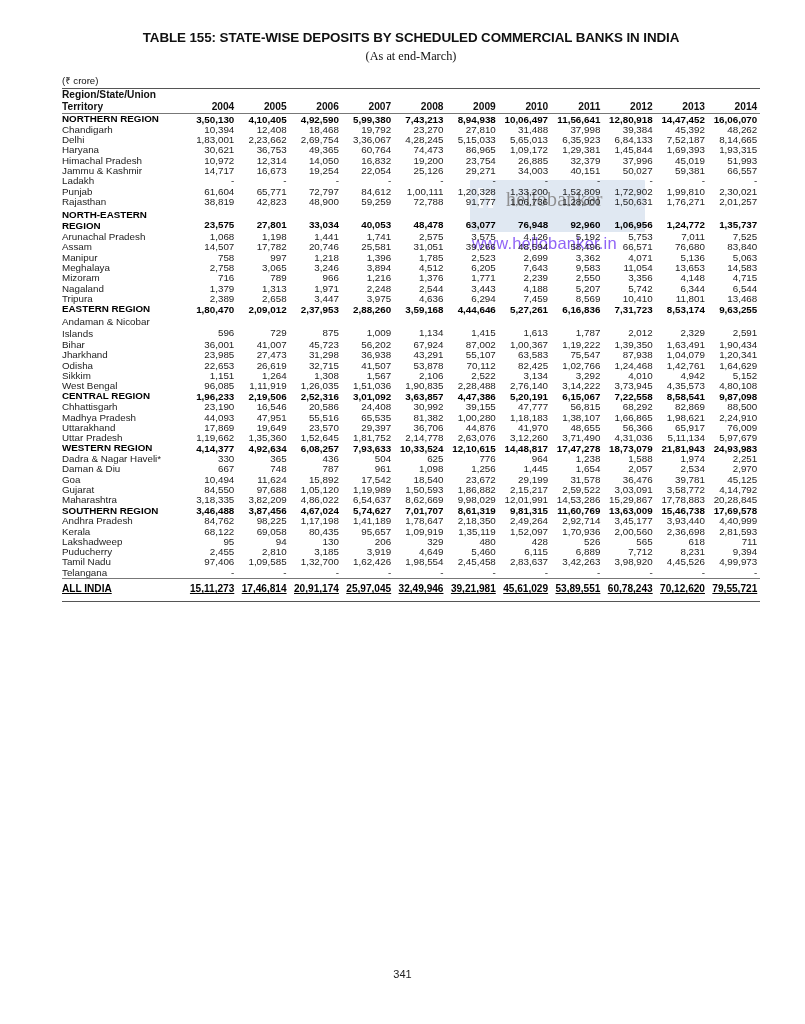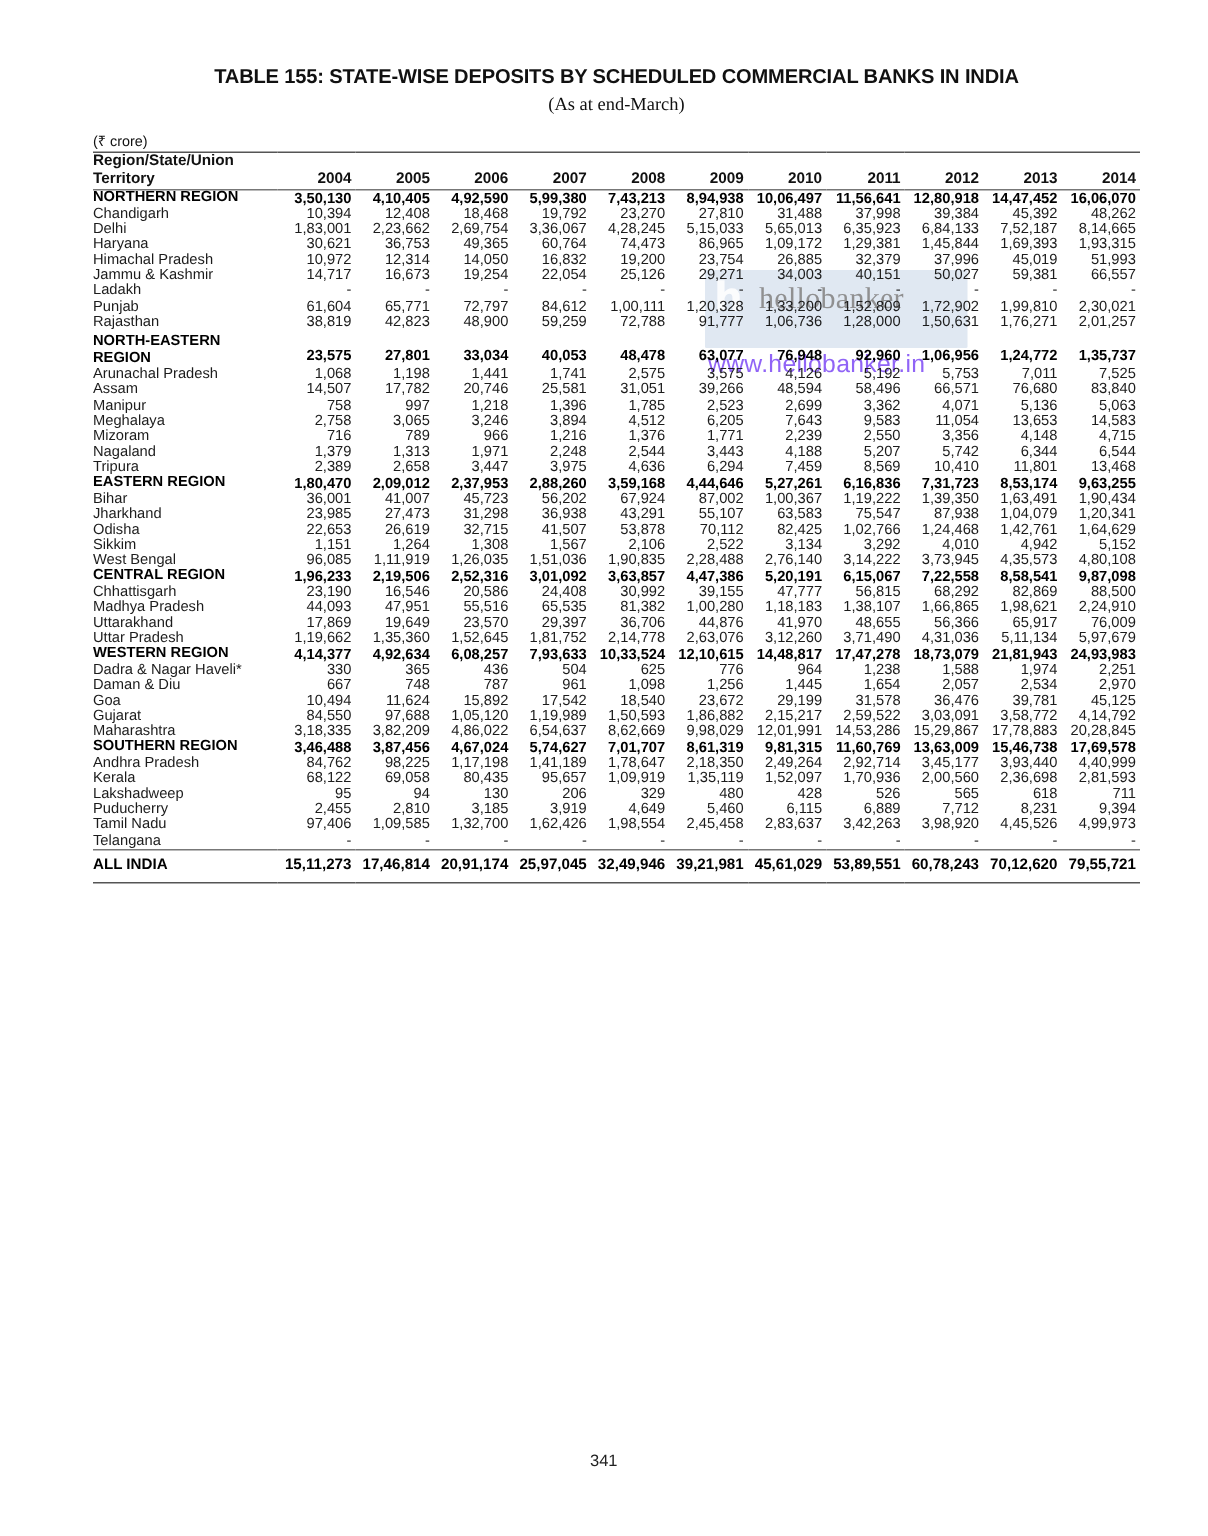--- a/index.html
+++ b/index.html
@@ -21,21 +21,21 @@
     width: 805px;
     height: 1024px;
     box-sizing: border-box;
     padding: 30px 45px 0 62px;
   }
   .title {
     font-size: 13.4px;
     font-weight: bold;
     text-align: center;
     letter-spacing: -0.1px;
-    margin: 13px 0 0 0;
+    margin: 0 0 0 0;
     color: #111;
   }
   .subtitle {
     font-size: 12.3px;
     text-align: center;
     margin: 4px 0 0 0;
     font-weight: normal;
     color: #111;
     font-family: Liberation Serif, serif;
   }
@@ -114,20 +114,21 @@
   }
   tr.two-line td.lbl {
     line-height: 1.13;
   }
   tr.total td {
     font-weight: bold;
     color: #000;
     font-size: 10.1px;
     padding-top: 5.5px;
     padding-bottom: 5.5px;
+    text-decoration: underline;
   }
   tr.total {
     border-top: 1.1px solid #777;
     border-bottom: 1.5px solid #555;
   }
 
   
   .watermark {
     position: absolute;
     left: 470px;
@@ -487,20 +488,34 @@
           <td class="num">2,37,953</td>
           <td class="num">2,88,260</td>
           <td class="num">3,59,168</td>
           <td class="num">4,44,646</td>
           <td class="num">5,27,261</td>
           <td class="num">6,16,836</td>
           <td class="num">7,31,723</td>
           <td class="num">8,53,174</td>
           <td class="num">9,63,255</td>
         </tr>
+        <tr class="state two-line">
+          <td class="lbl">Andaman &amp; Nicobar<br>Islands</td>
+          <td class="num">596</td>
+          <td class="num">729</td>
+          <td class="num">875</td>
+          <td class="num">1,009</td>
+          <td class="num">1,134</td>
+          <td class="num">1,415</td>
+          <td class="num">1,613</td>
+          <td class="num">1,787</td>
+          <td class="num">2,012</td>
+          <td class="num">2,329</td>
+          <td class="num">2,591</td>
+        </tr>
         <tr class="state">
           <td class="lbl">Bihar</td>
           <td class="num">36,001</td>
           <td class="num">41,007</td>
           <td class="num">45,723</td>
           <td class="num">56,202</td>
           <td class="num">67,924</td>
           <td class="num">87,002</td>
           <td class="num">1,00,367</td>
           <td class="num">1,19,222</td>

